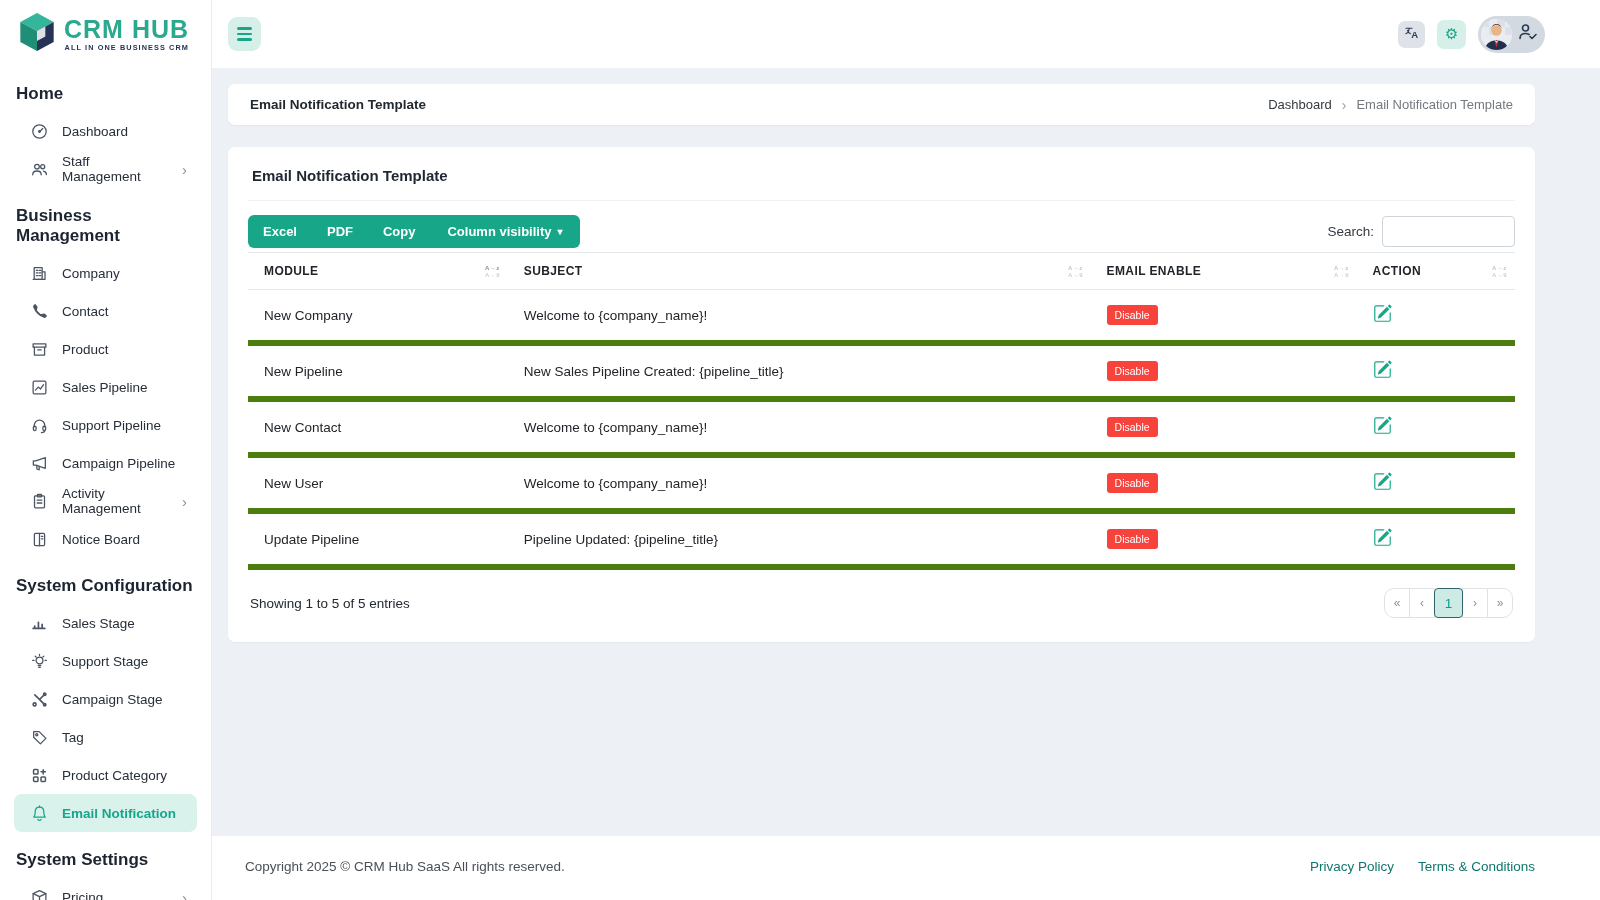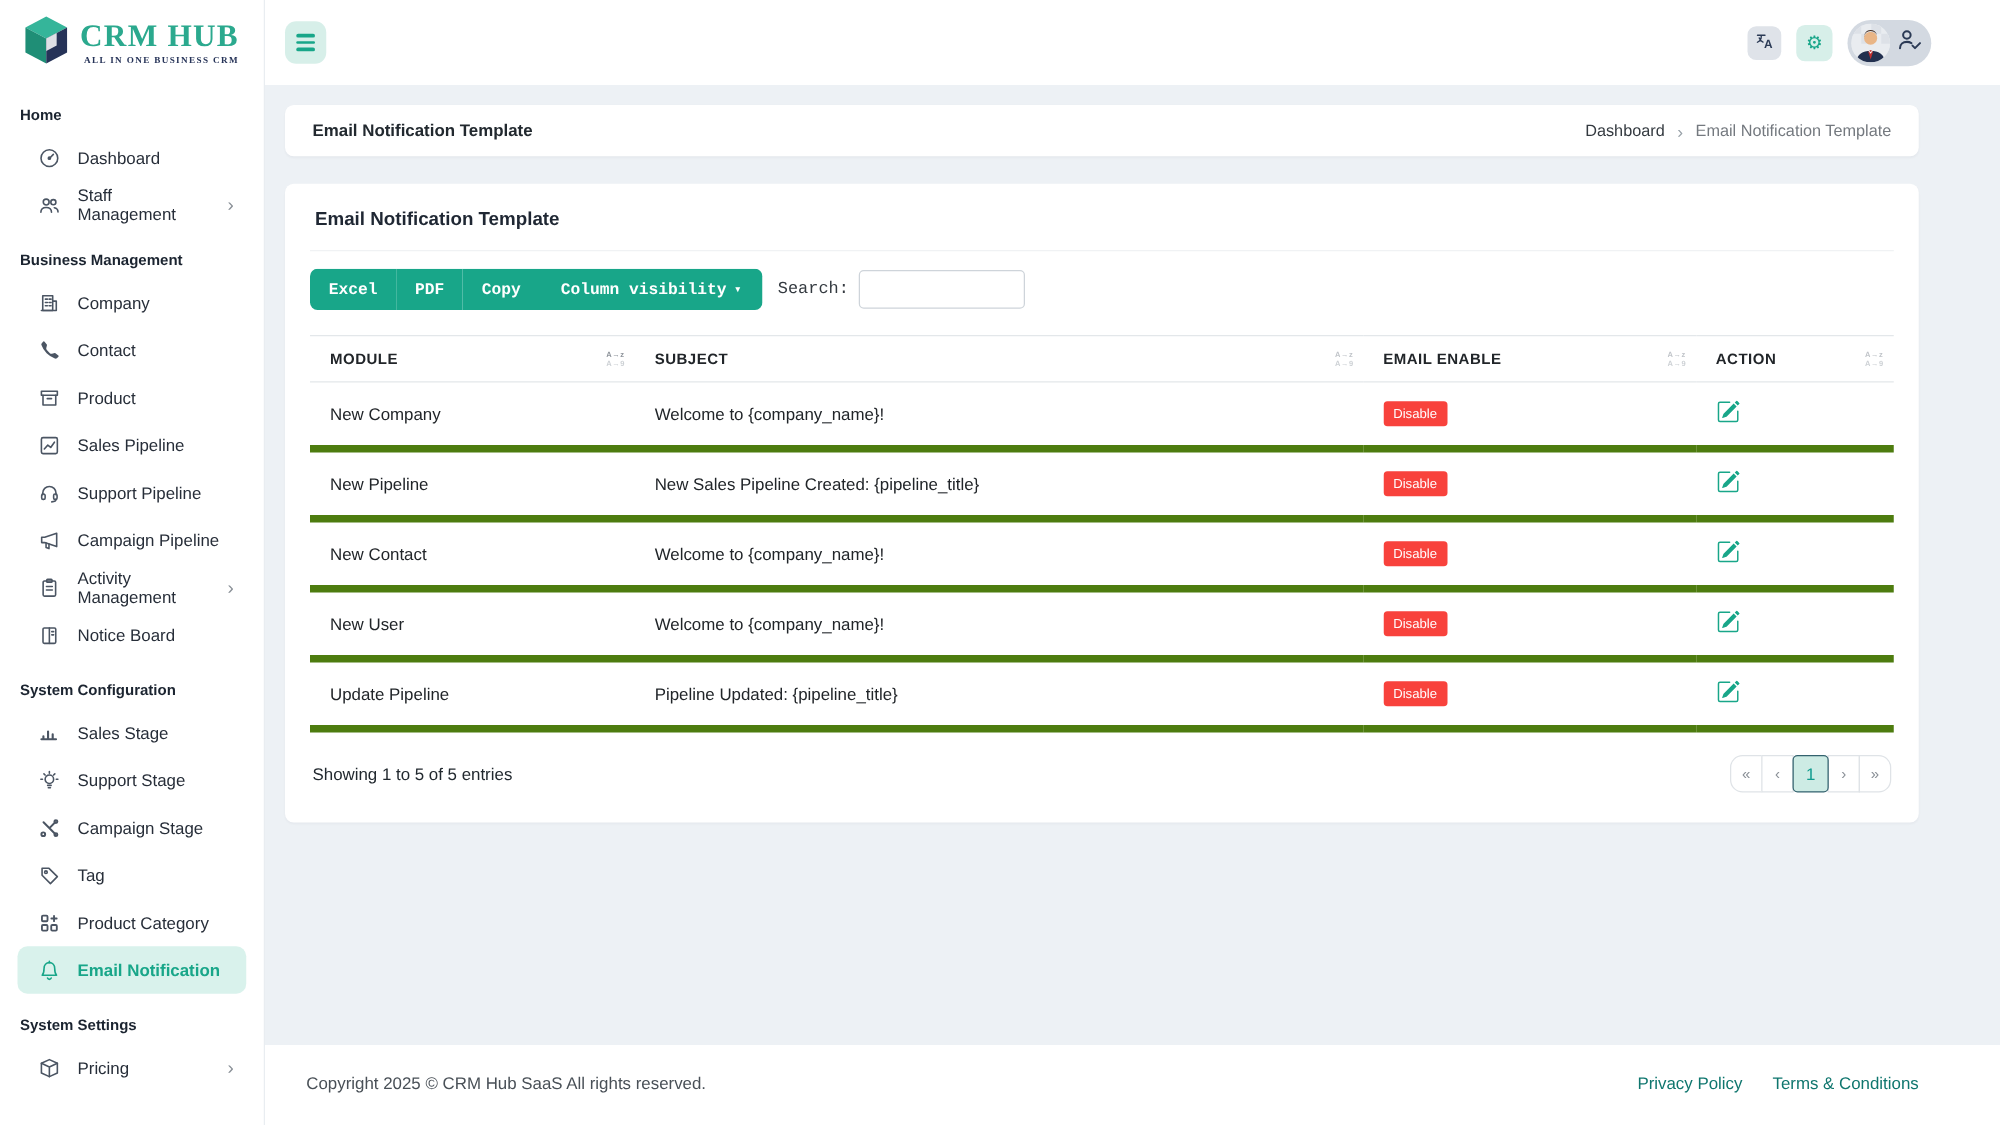--- a/index.html
+++ b/index.html
@@ -11,26 +11,26 @@
     overflow: hidden;
     position: relative;
   }
 
   
   .sidebar {
     position: absolute; left:0; top:0; bottom:0; width:212px;
     background:#fff; border-right:1px solid #e9edf1; z-index:3;
     overflow:hidden;
   }
-  .logo-wrap { display:flex; align-items:center; gap:8px; padding:12px 14px 10px 18px; cursor:pointer;font-family:Liberation Serif, serif; }
+  .logo-wrap { display:flex; align-items:center; gap:8px; padding:12px 14px 10px 18px; cursor:pointer; }
   .logo-text { display:flex; flex-direction:column; line-height:1; }
   .logo-name { font-size:25px; font-weight:bold; color:#2ba98e; letter-spacing:1px; }
   .logo-tag  { font-size:7.3px; color:#263358; letter-spacing:1.1px; font-weight:bold; margin-top:2px; align-self:flex-end; }
   .side-section { margin-top:6px; }
-  .side-heading { padding:12px 16px 8px 16px; font-size:12px; font-weight:bold; color:#1b2430; }
+  .side-heading { padding:12px 16px 8px 16px; font-size:17px; font-weight:bold; color:#1b2430; }
   .side-item {
     height:38px; margin:0 14px; padding:0 10px 0 17px; border-radius:8px;
     display:flex; align-items:center; gap:14px; cursor:pointer; color:#3f4654;
   }
   .side-item .slabel { font-size:13.5px; color:#272e39; font-weight:500; }
   .side-item.active { background:#d9f2ec; }
   .side-item.active .slabel { color:#18a689; font-weight:bold; }
   .side-item.active svg { stroke:#18a689; }
   .sicon { width:17px; height:17px; display:inline-flex; align-items:center; justify-content:center; flex:none; }
   .sicon svg { stroke:#4b5563; fill:none; stroke-width:1.2; stroke-linecap:round; stroke-linejoin:round; }
@@ -67,33 +67,33 @@
   .bc-sep { color:#98a1a8; font-size:14px; }
   .bc-current { color:#74797f; }
 
   .card {
     background:#fff; border-radius:7px; margin-top:22px; padding:0 20px 24px 20px;
     box-shadow:0 1px 2px rgba(16,24,40,.04);
   }
   .card-header { padding:20px 4px 16px 4px; border-bottom:1px solid #f0f2f4; }
   .card-title { font-size:15px; font-weight:bold; color:#1f2733; }
 
-  .toolbar { display:flex; align-items:center; margin-top:14px;font-family:Liberation Mono, monospace; }
+  .toolbar { display:flex; align-items:center; justify-content:space-between; margin-top:14px; }
   .btn-group { display:flex; border-radius:6px; overflow:hidden; }
   .gbtn {
     background:#18a689; color:#fff; border:none; font-family:inherit;
     font-size:13px; font-weight:bold; padding:9px 15px; cursor:pointer;
   }
   .gbtn.colvis { display:flex; align-items:center; gap:6px; padding:9px 17px; }
   .caret { font-size:10px; }
   .search-wrap { display:flex; align-items:center; gap:8px;margin-left:12px; }
   .search-label { font-size:13.5px; color:#343a40; }
   .search-input { width:133px; height:31px; border:1px solid #ced4da; border-radius:4px; padding:0 8px; font-family:inherit; font-size:13px; }
 
-  table.dt { width:100%; border-collapse:collapse; margin-top:20px; }
+  table.dt { width:100%; border-collapse:collapse; margin-top:4px; }
   .dt thead th {
     text-align:left; font-size:12px; font-weight:bold; color:#212529; letter-spacing:.4px;
     padding:11px 28px 11px 16px; border-top:1px solid #e3e7ea; border-bottom:1px solid #e3e7ea;
     position:relative; cursor:pointer; white-space:nowrap;
   }
   .sort-glyph { position:absolute; right:8px; top:50%; transform:translateY(-50%); display:flex; flex-direction:column; line-height:1; }
   .sort-glyph text { font-family:"Liberation Sans",sans-serif; }
   .dt tbody td { font-size:13.5px; color:#212529; padding:14px 16px; border-bottom:6px solid #4d7c0f; }
   .col-module { width:20.5%; } .col-subject { width:46%; } .col-enable { width:21%; } .col-action { width:12.5%; }
   .badge {

